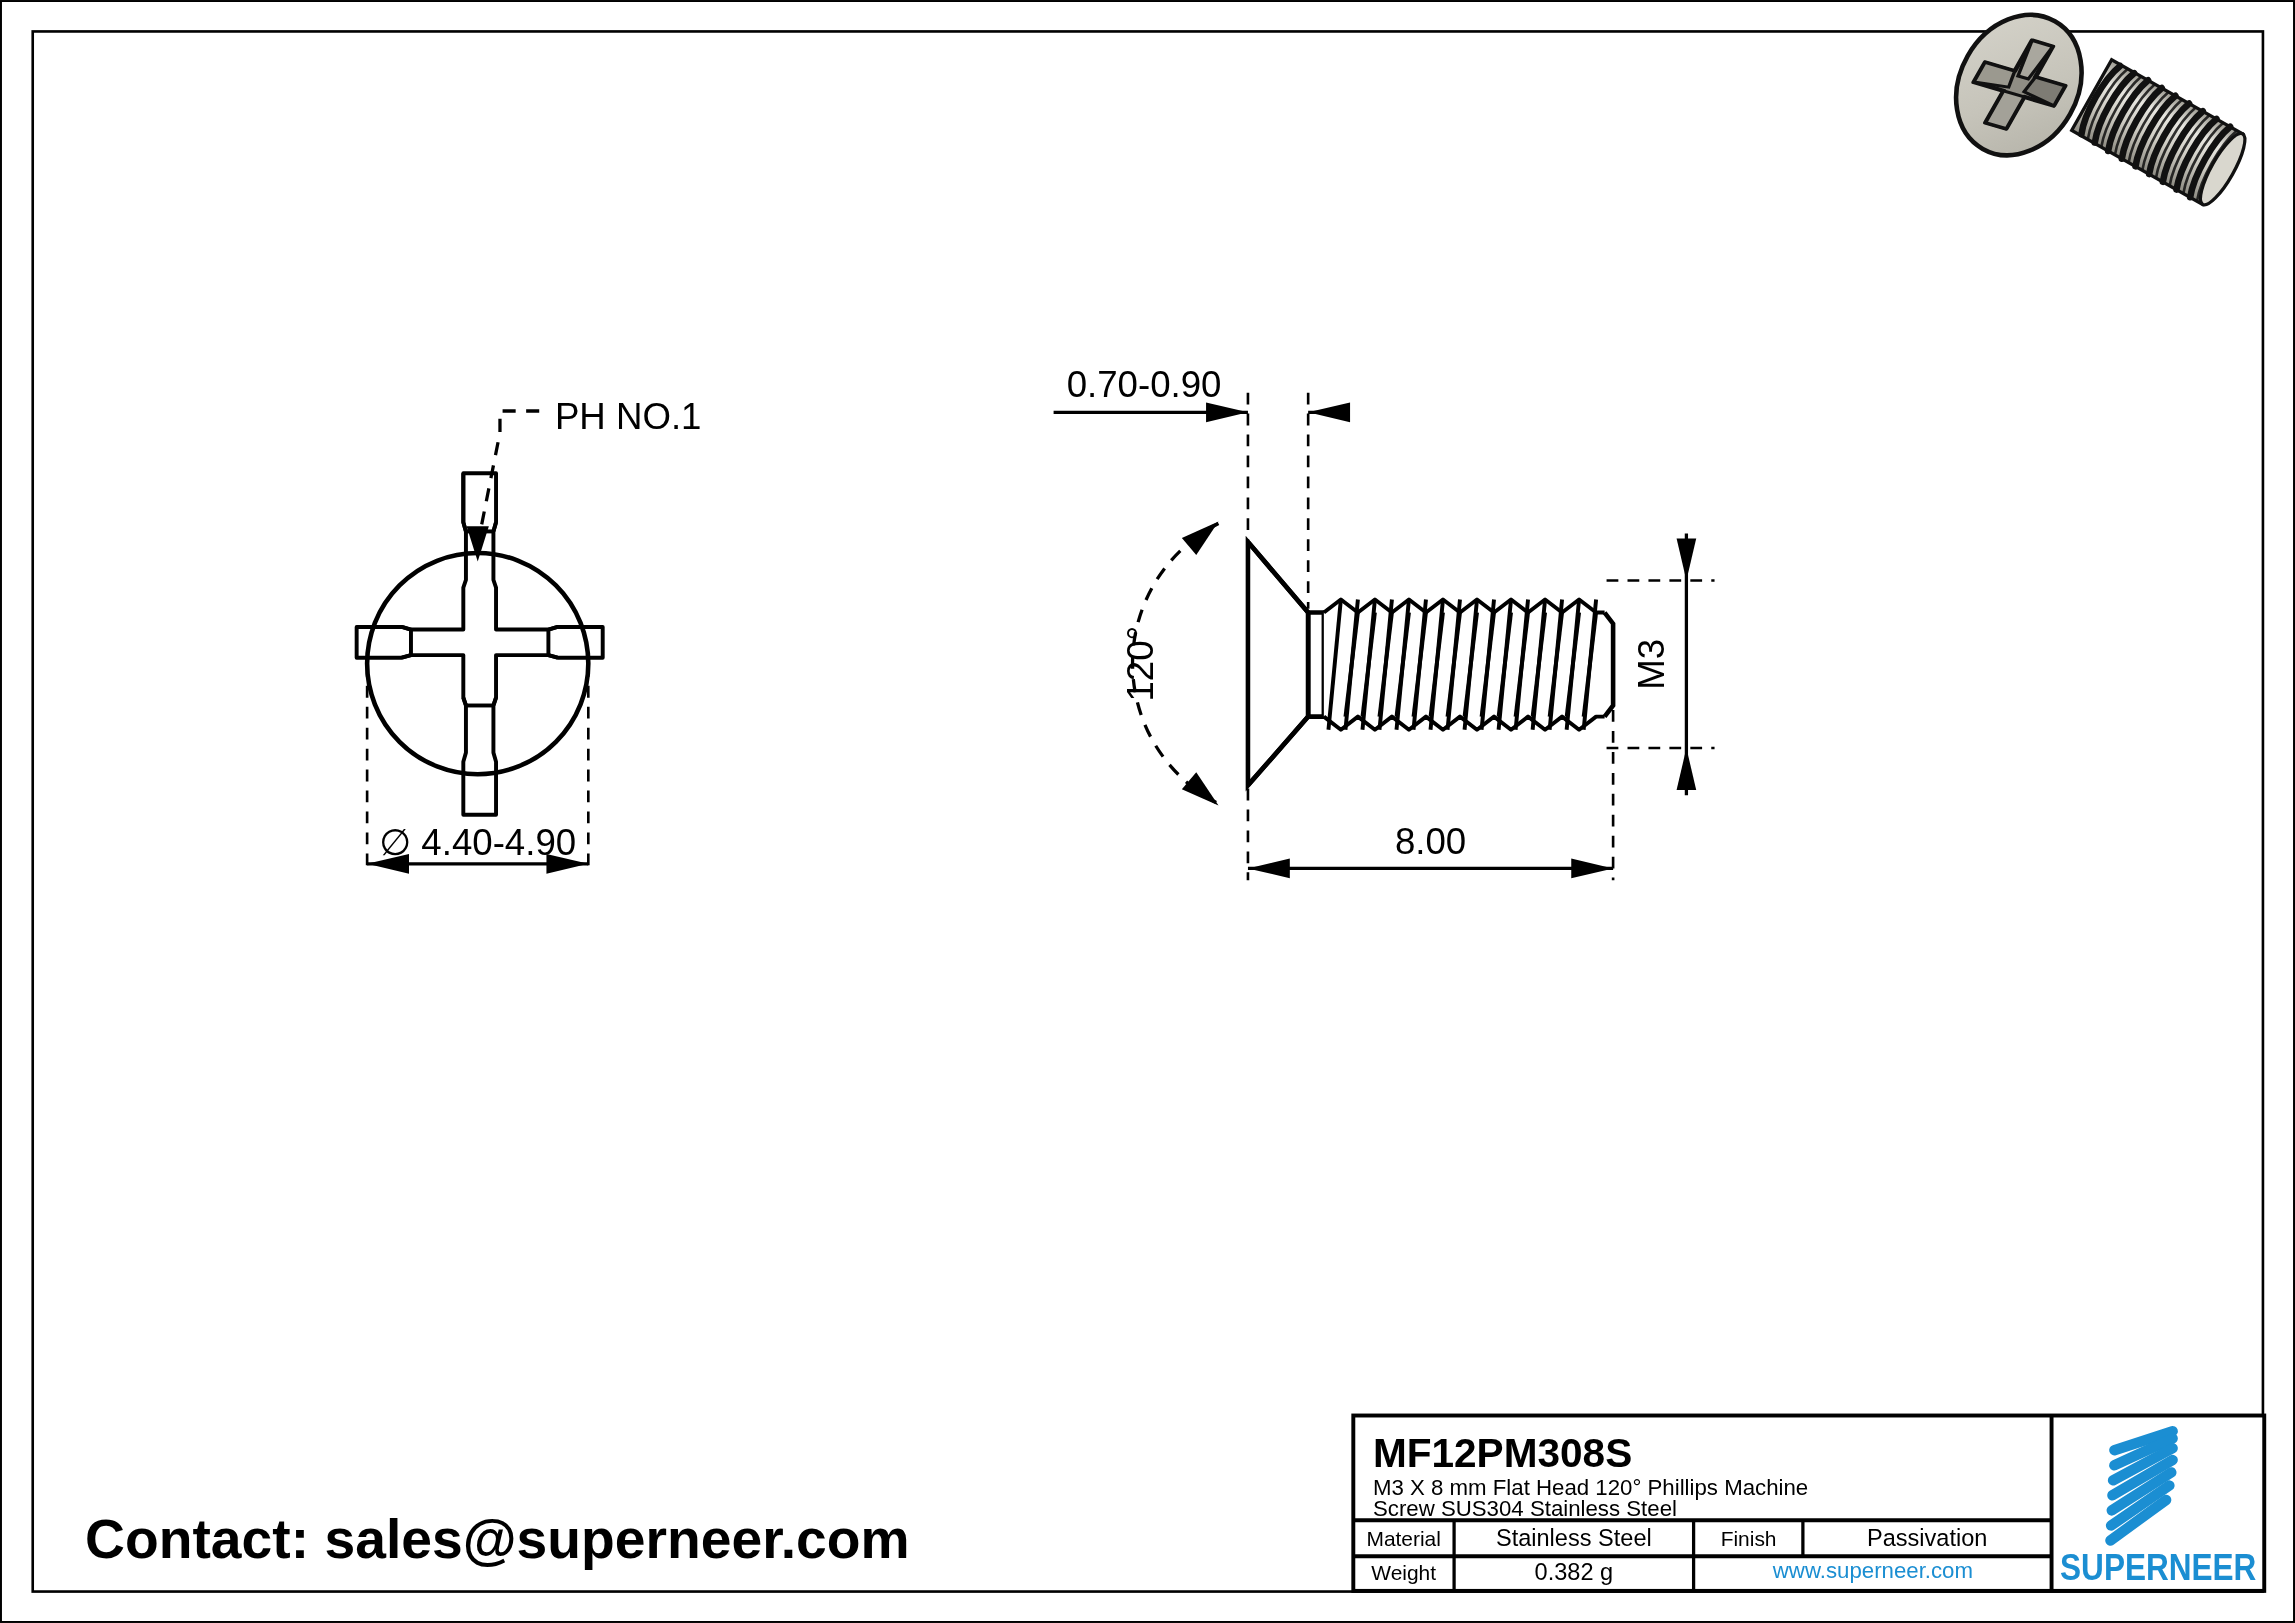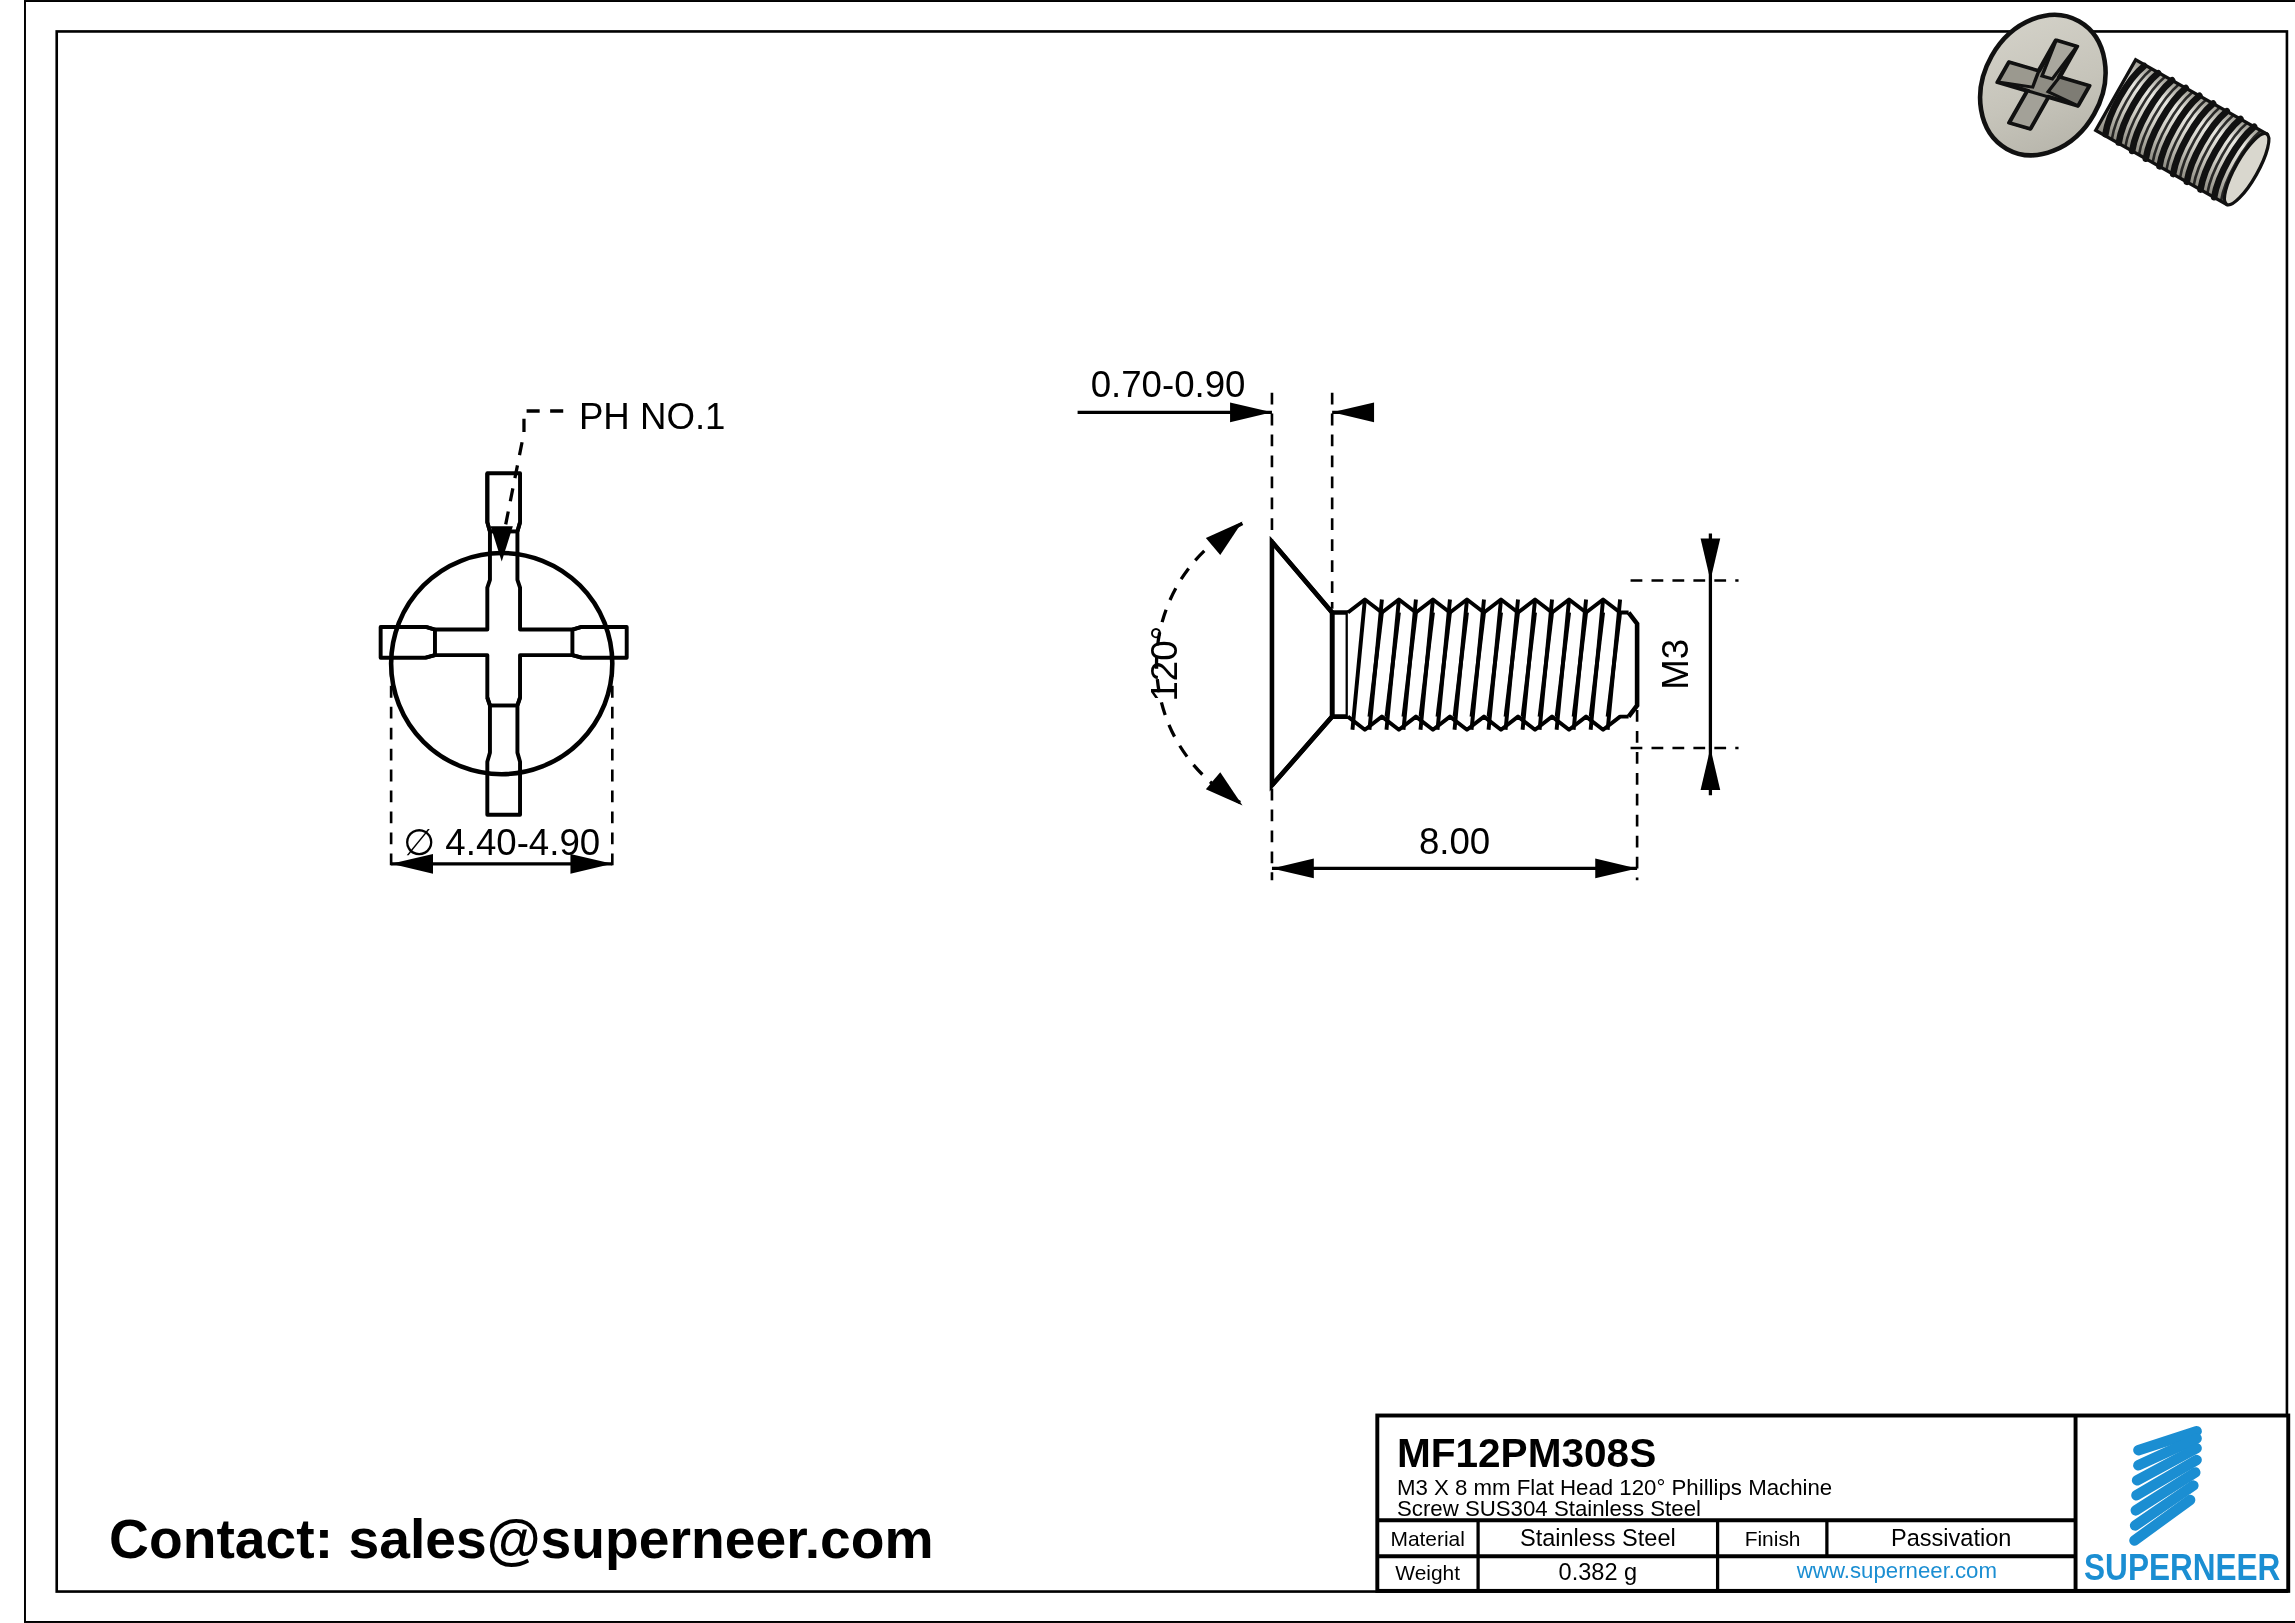--- a/index.html
+++ b/index.html
@@ -12,21 +12,20 @@
     height: 1623px;
     position: relative;
     font-family: "Liberation Sans", sans-serif;
     overflow: hidden;
   }
   #sheet {
     position: absolute;
     left: 0; top: 0;
     width: 1931px;
     height: 1623px;
-    padding-left: 24px;
   }
   svg { display: block; }
   .dwg-text {
     font-family: "Liberation Sans", sans-serif;
     fill: #000000;
   }
   .tb-cell-text {
     font-family: "Liberation Sans", sans-serif;
     fill: #000000;
   }

